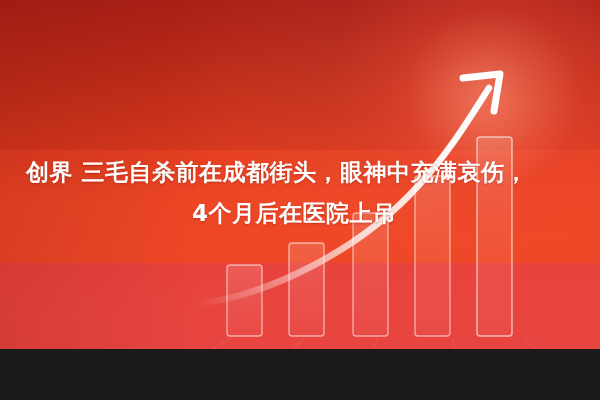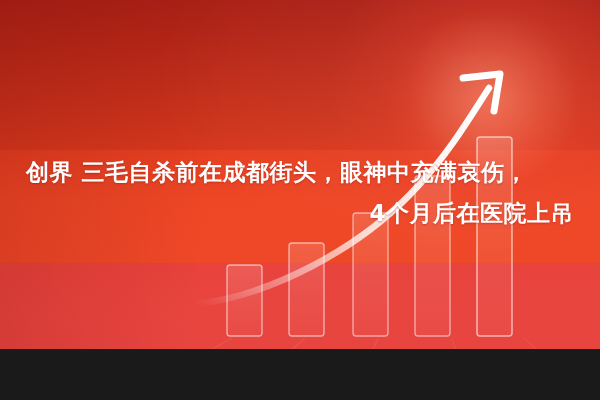--- a/index.html
+++ b/index.html
@@ -84,21 +84,21 @@
     top: 152px;
     width: 548px;
     color: #ffffff;
     font-size: 23px;
     line-height: 41px;
     font-weight: bold;
     letter-spacing: 0.5px;
     text-shadow: 0 1px 2px rgba(120,18,10,0.35);
   }
   .line1 { display: block; text-align: left; white-space: nowrap; }
-  .line2 { display: block; text-align: right; padding-left: 166px; white-space: nowrap; }
+  .line2 { display: block; text-align: left; padding-left: 166px; white-space: nowrap; }
 </style>
 </head>
 <body>
 
 <div id="poster">
 
   <div class="band band-top"></div>
   <div class="band band-mid"></div>
   <div class="band band-bot"></div>
   <div class="glow"></div>

